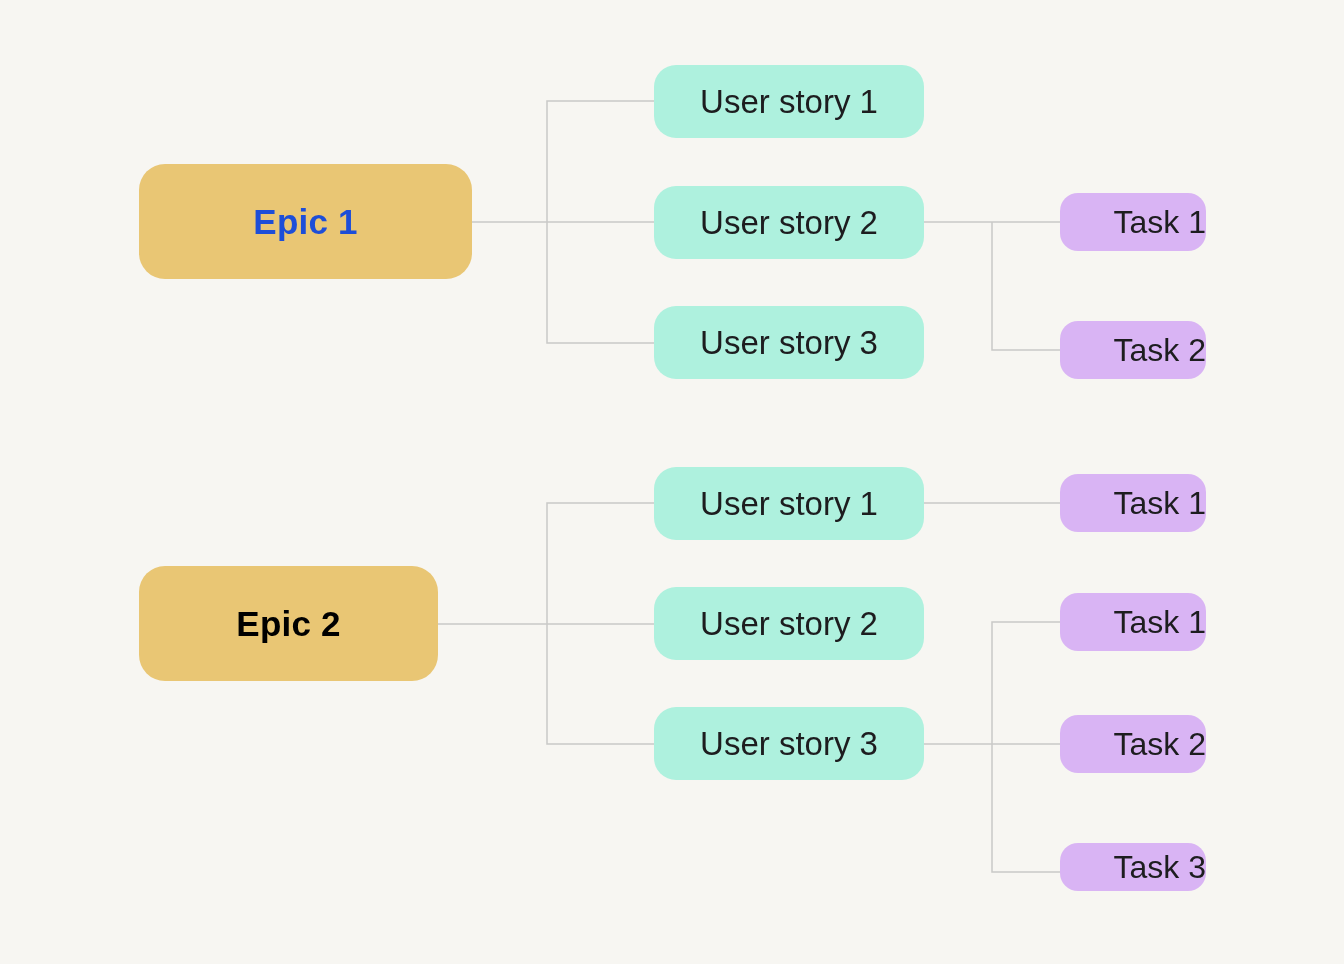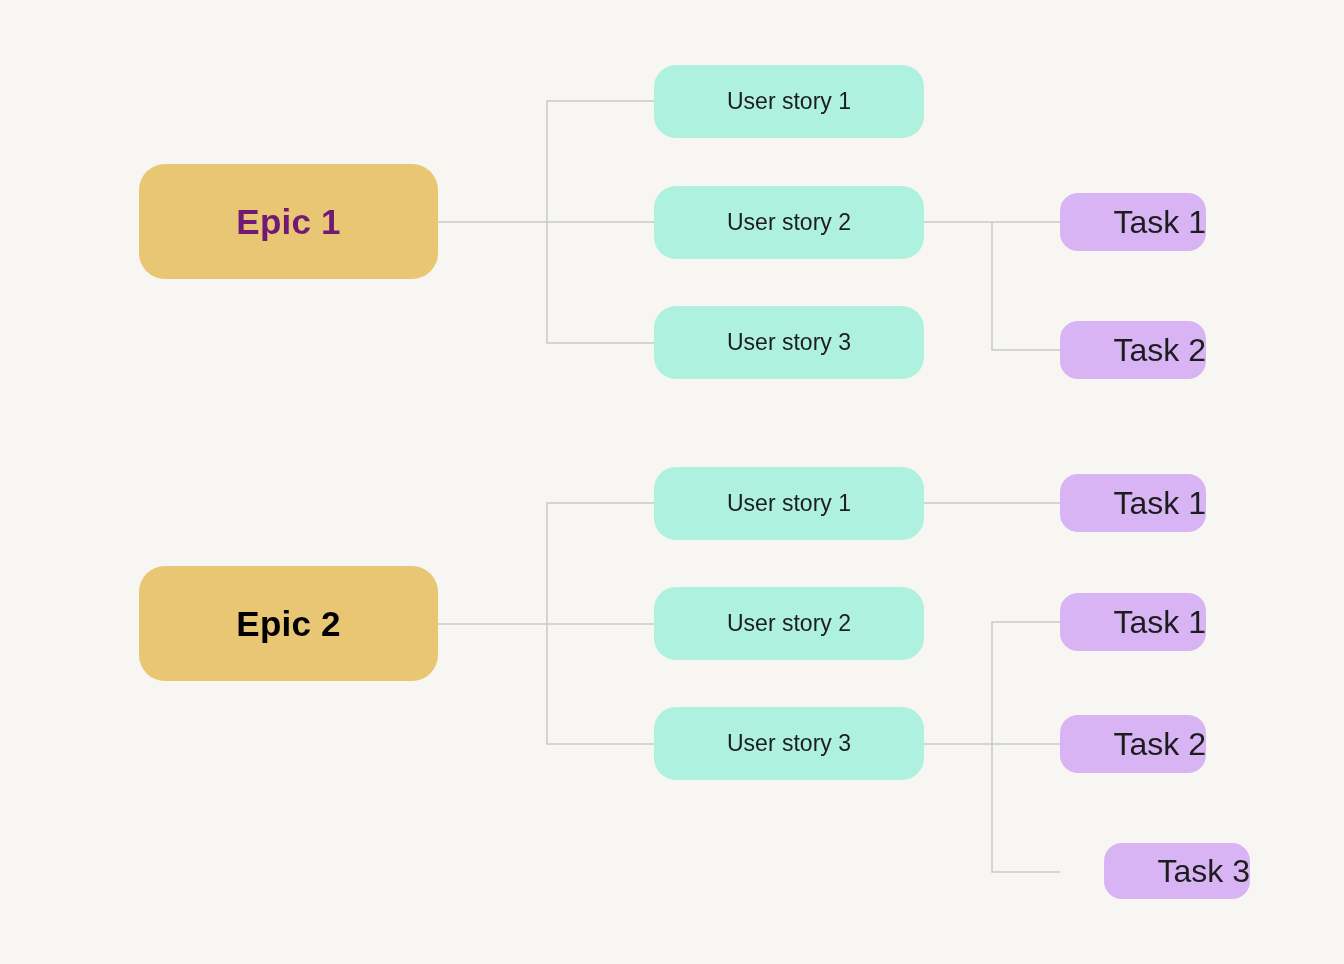--- a/index.html
+++ b/index.html
@@ -30,21 +30,21 @@
   }
   .node-epic {
     border-radius: 26px;
     font-weight: 700;
     font-size: 35px;
     letter-spacing: 0.2px;
   }
   .node-user_story {
     border-radius: 22px;
     font-weight: 500;
-    font-size: 23px;
+    font-size: 33px;
   }
   .node-task {
     border-radius: 18px;
     font-weight: 400;
     font-size: 32px;
     justify-content: flex-end;
   }
   .node-label { pointer-events: none; }
 </style>
 </head>
@@ -55,21 +55,21 @@
       <polyline points="438,222 654,222" fill="none" stroke="#c9c9c7" stroke-width="1.5"></polyline>
       <polyline points="654,101 547,101 547,343 654,343" fill="none" stroke="#c9c9c7" stroke-width="1.5"></polyline>
       <polyline points="924,222 1060,222" fill="none" stroke="#c9c9c7" stroke-width="1.5"></polyline>
       <polyline points="992,222 992,350 1060,350" fill="none" stroke="#c9c9c7" stroke-width="1.5"></polyline>
       <polyline points="438,624 654,624" fill="none" stroke="#c9c9c7" stroke-width="1.5"></polyline>
       <polyline points="654,503 547,503 547,744 654,744" fill="none" stroke="#c9c9c7" stroke-width="1.5"></polyline>
       <polyline points="924,503 1060,503" fill="none" stroke="#c9c9c7" stroke-width="1.5"></polyline>
       <polyline points="924,744 1060,744" fill="none" stroke="#c9c9c7" stroke-width="1.5"></polyline>
       <polyline points="1060,622 992,622 992,872 1060,872" fill="none" stroke="#c9c9c7" stroke-width="1.5"></polyline>
     </svg>
-<div class="node node-epic" style="left: 139px; top: 164px; width: 299px; height: 115px; background: rgb(233, 198, 116); color: #701a75;">
+<div class="node node-epic" style="left: 139px; top: 164px; width: 333px; height: 115px; background: rgb(233, 198, 116); color: #1d4ed8;">
       <span class="node-label">Epic 1</span>
     </div>
     <div class="node node-user_story" style="left: 654px; top: 65px; width: 270px; height: 73px; background: rgb(174, 241, 222); color: rgb(29, 29, 31);">
       <span class="node-label">User story 1</span>
     </div>
     <div class="node node-user_story" style="left: 654px; top: 186px; width: 270px; height: 73px; background: rgb(174, 241, 222); color: rgb(29, 29, 31);">
       <span class="node-label">User story 2</span>
     </div>
     <div class="node node-user_story" style="left: 654px; top: 306px; width: 270px; height: 73px; background: rgb(174, 241, 222); color: rgb(29, 29, 31);">
       <span class="node-label">User story 3</span>
@@ -94,16 +94,16 @@
     </div>
     <div class="node node-task" style="left: 1060px; top: 474px; width: 146px; height: 58px; background: rgb(217, 180, 244); color: rgb(29, 29, 31);">
       <span class="node-label">Task 1</span>
     </div>
     <div class="node node-task" style="left: 1060px; top: 593px; width: 146px; height: 58px; background: rgb(217, 180, 244); color: rgb(29, 29, 31);">
       <span class="node-label">Task 1</span>
     </div>
     <div class="node node-task" style="left: 1060px; top: 715px; width: 146px; height: 58px; background: rgb(217, 180, 244); color: rgb(29, 29, 31);">
       <span class="node-label">Task 2</span>
     </div>
-    <div class="node node-task" style="left: 1060px; top: 843px; width: 146px; height: 56px; background: rgb(217, 180, 244); color: rgb(29, 29, 31); margin-left: 44px;">
+    <div class="node node-task" style="left: 1060px; top: 843px; width: 146px; height: 48px; background: rgb(217, 180, 244); color: rgb(29, 29, 31);">
       <span class="node-label">Task 3</span>
     </div>
   </div>
 
 </body></html>

